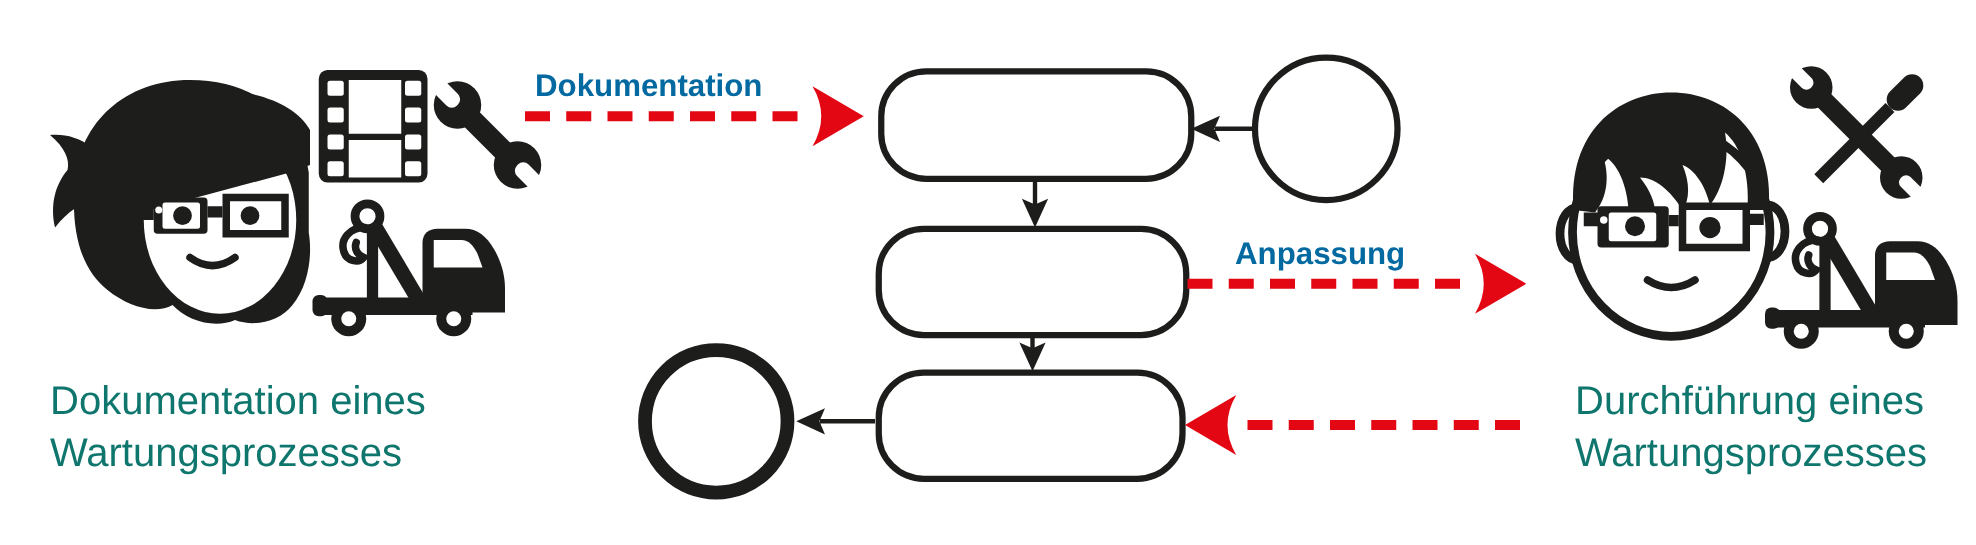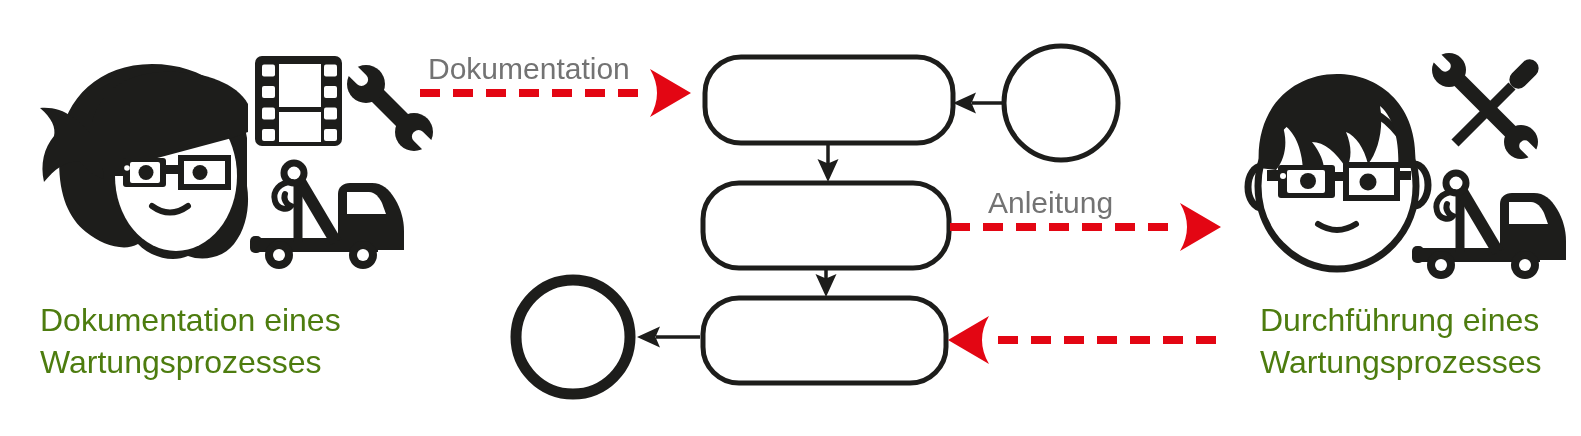--- a/index.html
+++ b/index.html
@@ -8,32 +8,32 @@
     width:1581px;
     height:436px;
     background:#fff;
     overflow:hidden;
     font-family:"Liberation Sans","DejaVu Sans",sans-serif;
     color:#1d1d1b;
   }
   .stage svg{position:absolute;left:0;top:0;}
   .lbl{
     position:absolute;
-    font-weight:400;
-    font-size:30px;
+    font-weight:700;
+    font-size:25px;
     line-height:34px;
-    color:#737373;
+    color:#0369a1;
     white-space:nowrap;
   }
   .caption{
     position:absolute;
     font-weight:300;
     font-size:32px;
     line-height:42px;
-    color:#4d7c0f;
+    color:#0f766e;
     white-space:nowrap;
   }
   .lbl-dokumentation{left:428px;top:52px;}
   .lbl-anleitung{left:988px;top:186px;}
   .lbl-anpassung{left:986px;top:296px;}
   .caption-left{left:40px;top:299px;}
   .caption-right{left:1260px;top:299px;}
 </style>
 </head>
 <body>
@@ -180,21 +180,21 @@
       <circle cx="42" cy="15" r="10" fill="#ffffff" stroke="#1d1d1b" stroke-width="7"></circle>
       <path d="M 40 24 C 28 24 20 33 23 43 C 25 51 35 53 39 48 C 34 46 31 41 33 36" fill="none" stroke="#1d1d1b" stroke-width="6" stroke-linecap="round"></path>
       <circle cx="27" cy="97" r="14" fill="#1d1d1b"></circle>
       <circle cx="27" cy="97" r="6" fill="#ffffff"></circle>
       <circle cx="111" cy="97" r="14" fill="#1d1d1b"></circle>
       <circle cx="111" cy="97" r="6" fill="#ffffff"></circle>
     </g>
   </svg>
 
   <div class="lbl lbl-dokumentation">Dokumentation</div>
-  <div class="lbl lbl-anleitung">Anleitung</div>
+  <div class="lbl lbl-anleitung">Anpassung</div>
 
   <div class="caption caption-left">
     <div>Dokumentation eines</div>
     <div>Wartungsprozesses</div>
   </div>
 
   <div class="caption caption-right">
     <div>Durchführung eines</div>
     <div>Wartungsprozesses</div>
   </div>

